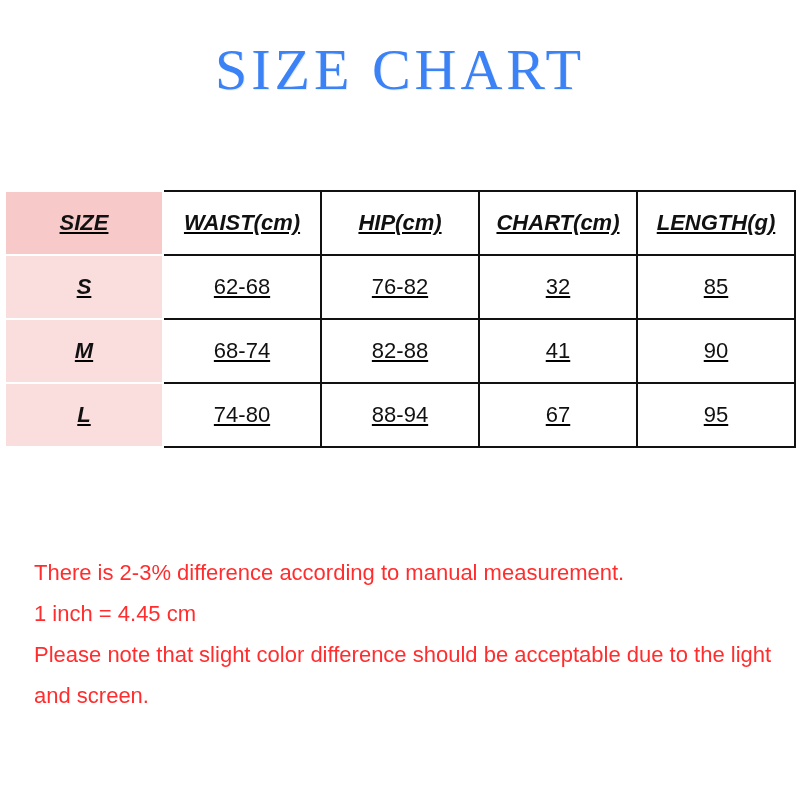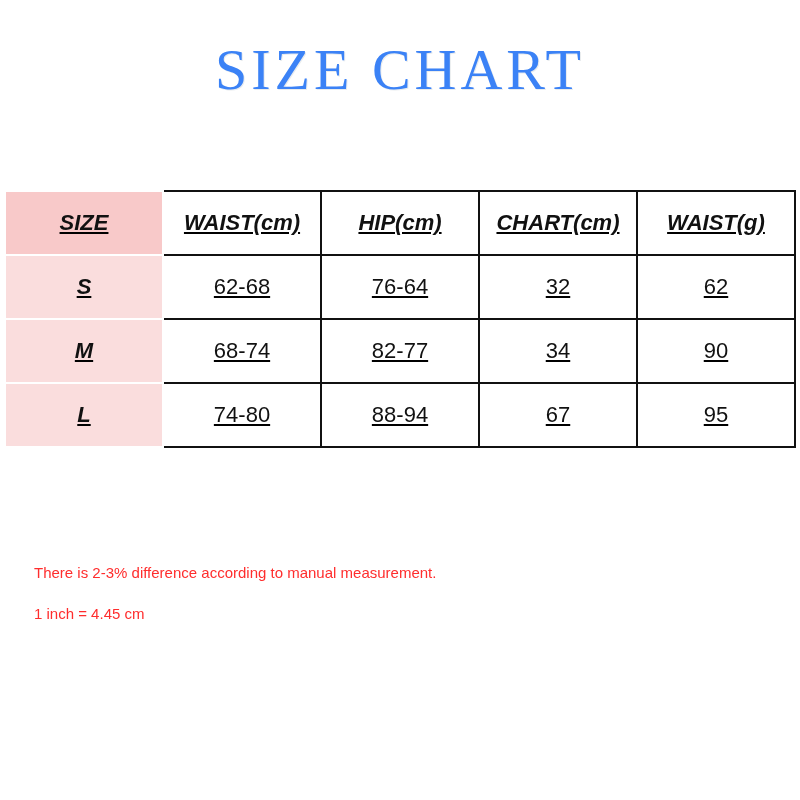--- a/index.html
+++ b/index.html
@@ -90,21 +90,21 @@
     border-top: 2px solid #111111;
     border-bottom: 2px solid #111111;
   }
   .notes {
     position: absolute;
     top: 552px;
     left: 34px;
     width: 740px;
     color: #ff2d2d;
     font-family: "Liberation Sans", sans-serif;
-    font-size: 15px;
+    font-size: 22px;
     line-height: 41px;
   }
   .notes div {
     white-space: nowrap;
   }
   .notes div.wrapline {
     white-space: normal;
   }
 </style>
 </head>
@@ -122,45 +122,46 @@
           <col class="c2">
           <col class="c3">
           <col class="c4">
       </colgroup>
       <tbody>
         <tr class="head">
           <td class="first">SIZE</td>
           <td class="val">WAIST(cm)</td>
           <td class="val">HIP(cm)</td>
           <td class="val">CHART(cm)</td>
-          <td class="val">WAIST(g)</td>
+          <td class="val">LENGTH(g)</td>
         </tr>
         <tr>
           <td class="first">S</td>
           <td class="val">62-68</td>
-          <td class="val">76-64</td>
+          <td class="val">76-82</td>
           <td class="val">32</td>
-          <td class="val">62</td>
+          <td class="val">85</td>
         </tr>
         <tr>
           <td class="first">M</td>
           <td class="val">68-74</td>
-          <td class="val">82-77</td>
-          <td class="val">34</td>
+          <td class="val">82-88</td>
+          <td class="val">41</td>
           <td class="val">90</td>
         </tr>
         <tr>
           <td class="first">L</td>
           <td class="val">74-80</td>
           <td class="val">88-94</td>
           <td class="val">67</td>
           <td class="val">95</td>
         </tr>
       </tbody>
     </table>
   </div>
 
   <div class="notes">
     <div>There is 2-3% difference according to manual measurement.</div>
     <div>1 inch = 4.45 cm</div>
+    <div class="wrapline">Please note that slight color difference should be acceptable due to the light and screen.</div>
   </div>
 
 </div>
 
 </body></html>

